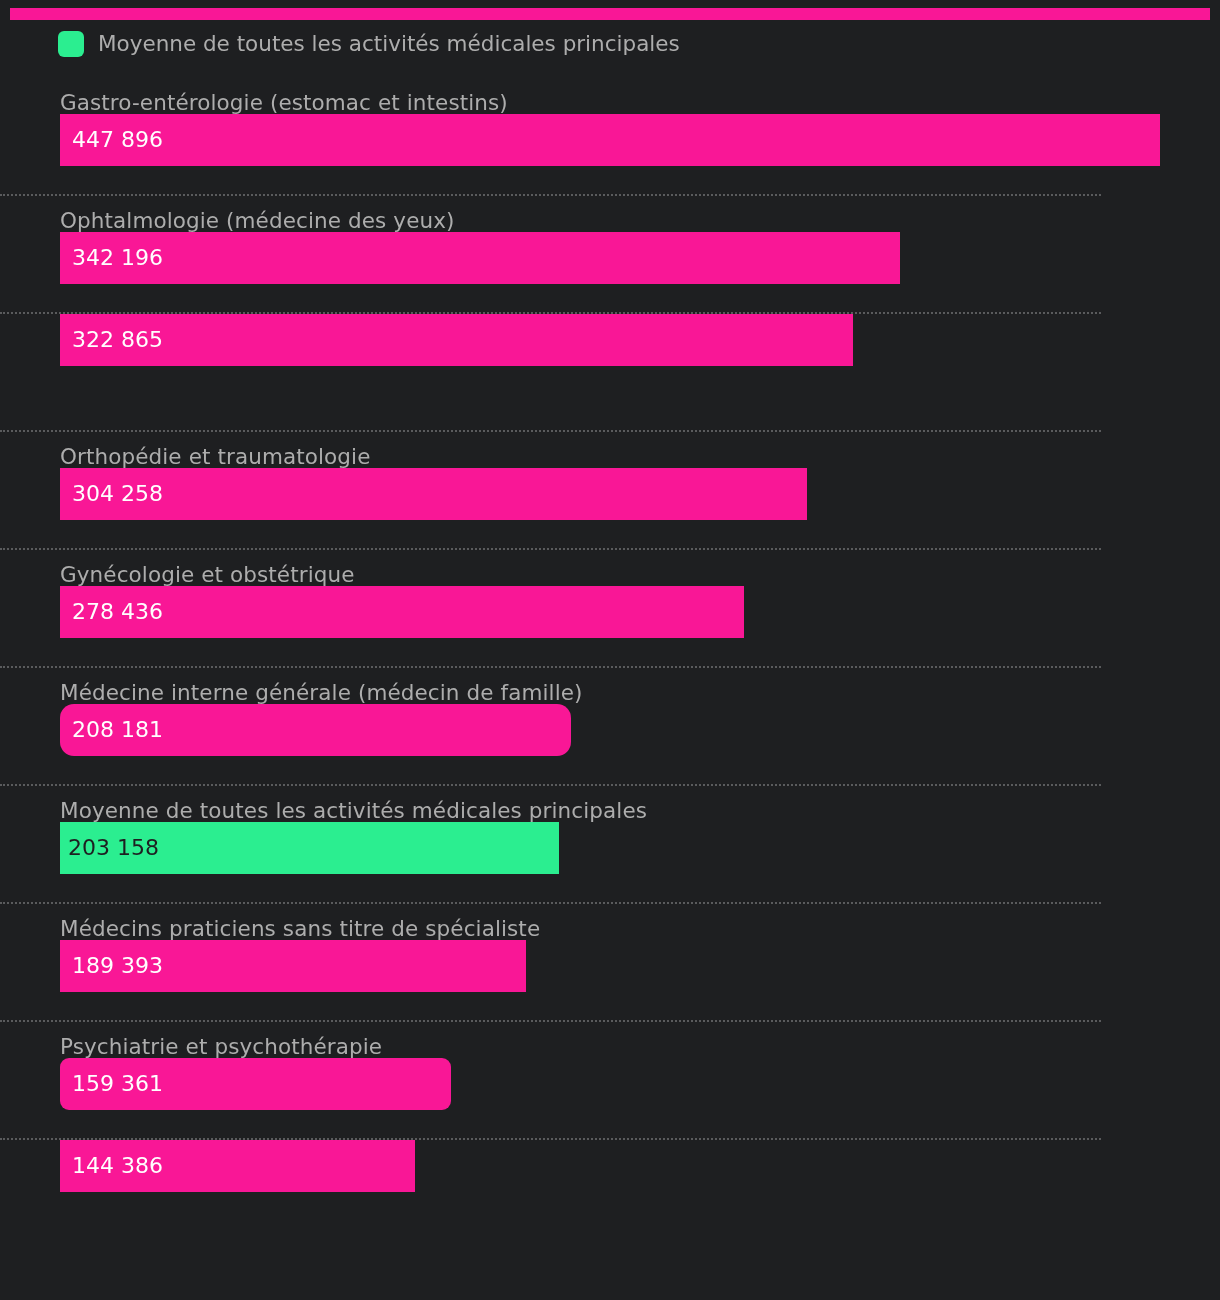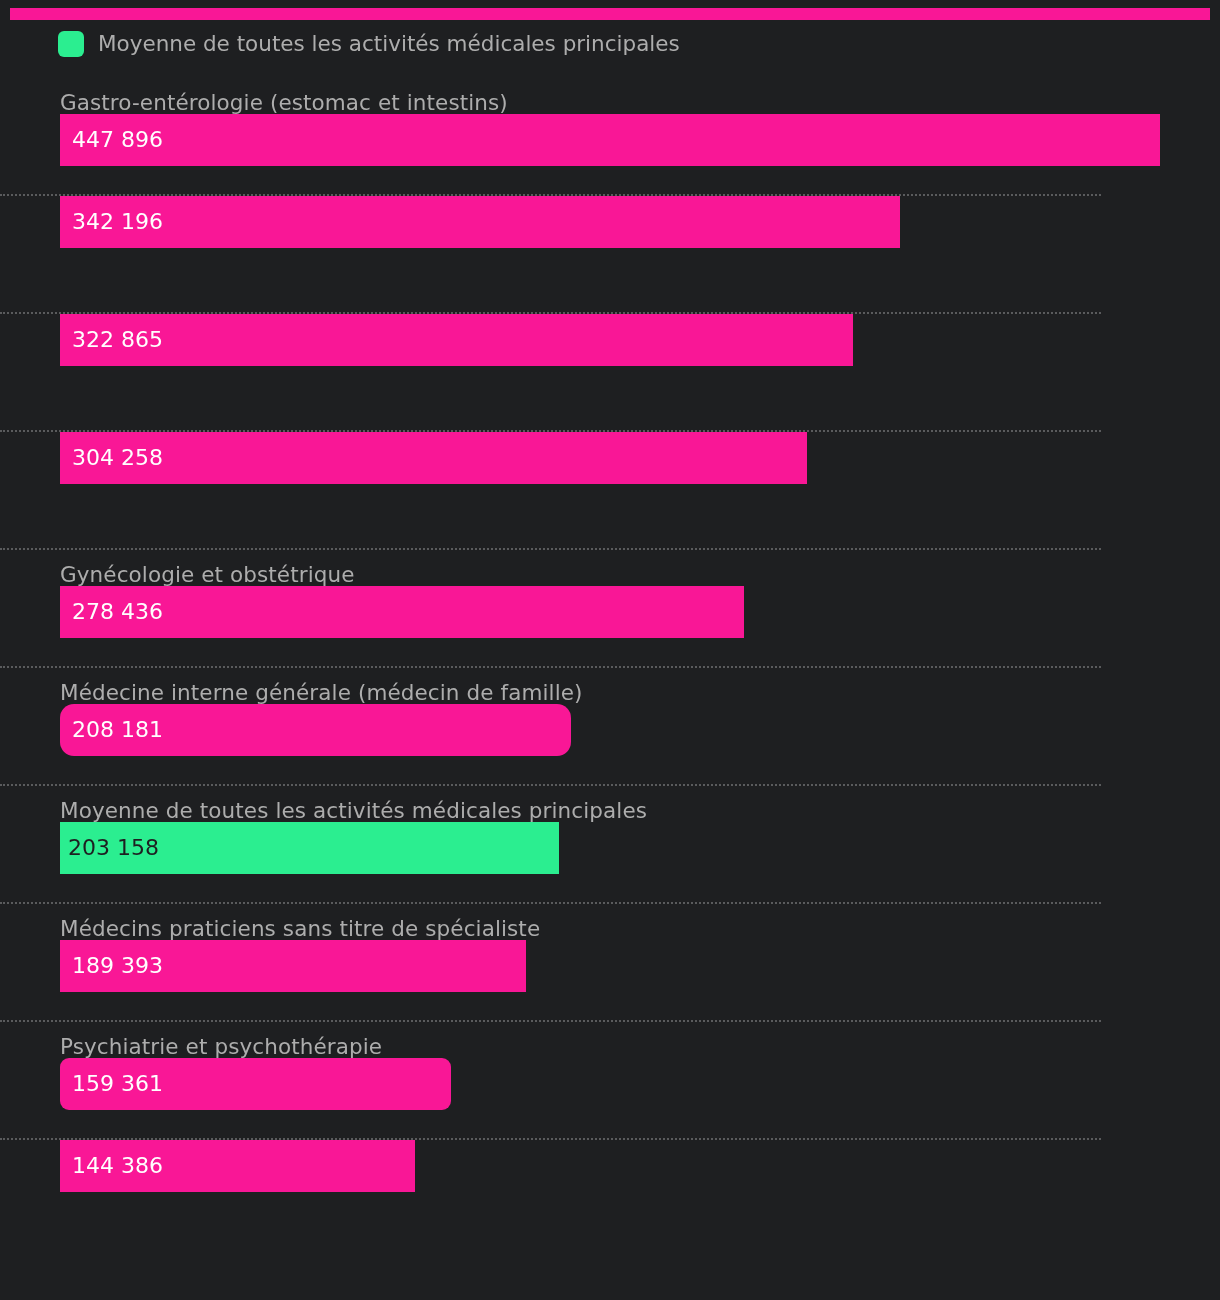--- a/index.html
+++ b/index.html
@@ -120,34 +120,36 @@
   <div class="rows" id="rows-container">
       <div class="row">
         <div class="row-label">Gastro-entérologie (estomac et intestins)</div>
         <div class="bar-wrap">
           <div class="bar" style="width: 1100px;">
             <span class="bar-value">447 896</span>
           </div>
         </div>
       </div>
       <div class="row">
+        <div class="row-label">Ophtalmologie (médecine des yeux)</div>
         <div class="bar-wrap">
           <div class="bar" style="width: 840.408px;">
             <span class="bar-value">342 196</span>
           </div>
         </div>
       </div>
       <div class="row">
         <div class="bar-wrap">
           <div class="bar" style="width: 792.933px;">
             <span class="bar-value">322 865</span>
           </div>
         </div>
       </div>
       <div class="row">
+        <div class="row-label">Orthopédie et traumatologie</div>
         <div class="bar-wrap">
           <div class="bar" style="width: 747.236px;">
             <span class="bar-value">304 258</span>
           </div>
         </div>
       </div>
       <div class="row">
         <div class="row-label">Gynécologie et obstétrique</div>
         <div class="bar-wrap">
           <div class="bar" style="width: 683.819px;">

